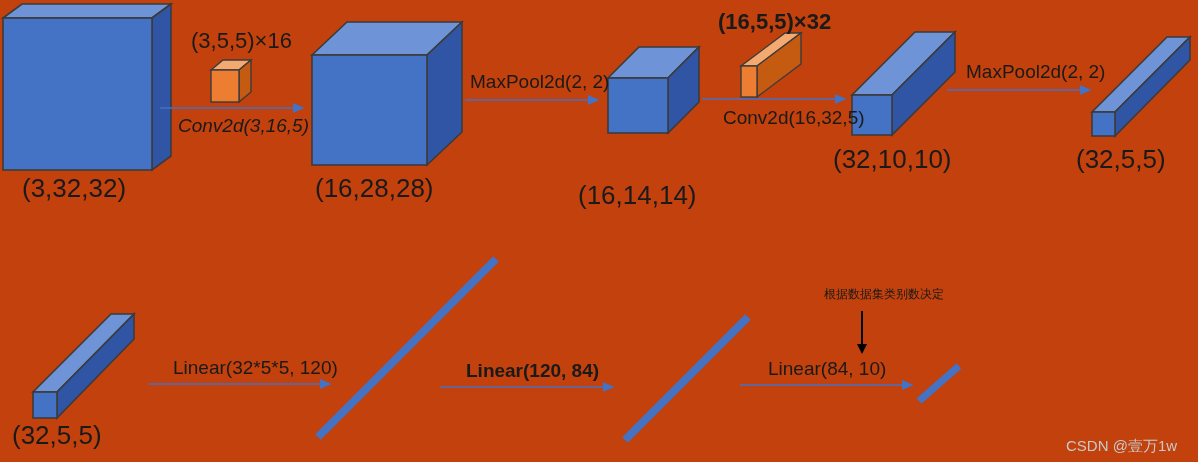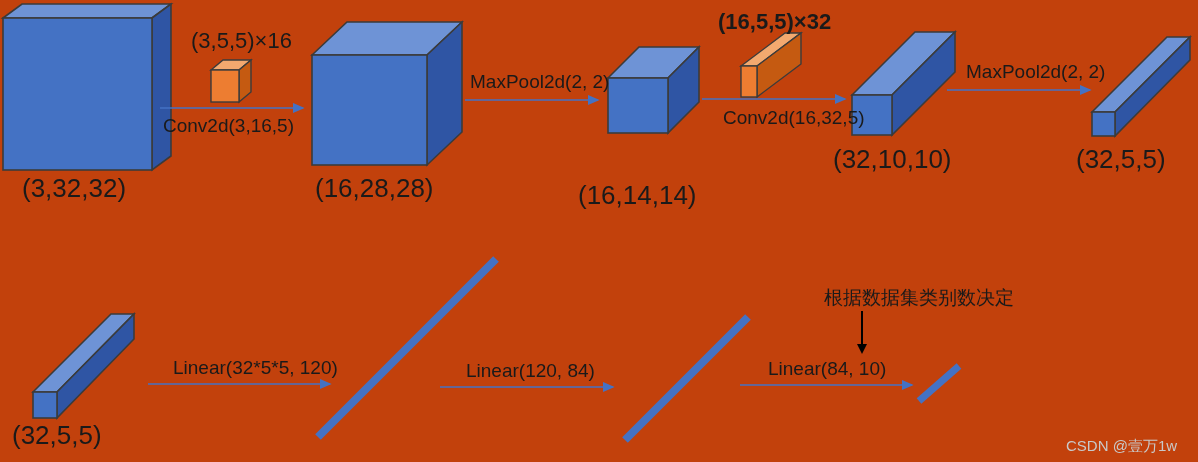--- a/index.html
+++ b/index.html
@@ -27,21 +27,21 @@
   .lbl {
     position: absolute;
     color: #1a1a1a;
     font-family: "Liberation Sans", sans-serif;
     white-space: nowrap;
     line-height: 1;
   }
   .shape-label { font-size: 26px; }
   .op-label    { font-size: 19px; }
   .kernel-label{ font-size: 22px; }
-  .note-label  { font-size: 19px; }
+  .note-label  { font-size: 12px; }
   .watermark {
     font-size: 15px;
     color: #c9c9c9;
   }
 </style>
 </head>
 <body>
 
 <div id="canvas">
 
@@ -122,34 +122,34 @@
     <line x1="740" y1="385" x2="912" y2="385" stroke="#4472C4" stroke-width="1.7" marker-end="url(#arrowhead)"></line>
 
     <line x1="919" y1="401" x2="959" y2="366" stroke="#4472C4" stroke-width="7" stroke-linecap="butt"></line>
 
     <line x1="862" y1="311" x2="862" y2="352" stroke="#000000" stroke-width="2" marker-end="url(#arrowheadblack)"></line>
   </svg>
 
   <div class="lbl kernel-label" style="left:191px; top:30px;">(3,5,5)×16</div>
   <div class="lbl kernel-label" style="left:718px; top:11px;font-weight:bold;">(16,5,5)×32</div>
 
-  <div class="lbl op-label" style="left:163px; top:116px;">Conv2d(3,16,5)</div>
+  <div class="lbl op-label" style="left:178px; top:116px;font-style:italic;">Conv2d(3,16,5)</div>
   <div class="lbl op-label" style="left:470px; top:72px;">MaxPool2d(2, 2)</div>
   <div class="lbl op-label" style="left:723px; top:108px;">Conv2d(16,32,5)</div>
   <div class="lbl op-label" style="left:966px; top:62px;">MaxPool2d(2, 2)</div>
 
   <div class="lbl shape-label" style="left:22px; top:175px;">(3,32,32)</div>
   <div class="lbl shape-label" style="left:315px; top:175px;">(16,28,28)</div>
   <div class="lbl shape-label" style="left:578px; top:146px;margin-top:36px;">(16,14,14)</div>
   <div class="lbl shape-label" style="left:833px; top:146px;">(32,10,10)</div>
   <div class="lbl shape-label" style="left:1076px; top:146px;">(32,5,5)</div>
 
   <div class="lbl shape-label" style="left:12px; top:422px;">(32,5,5)</div>
 
   <div class="lbl op-label" style="left:155px; top:358px;margin-left:18px;">Linear(32*5*5, 120)</div>
-  <div class="lbl op-label" style="left:466px; top:361px;">Linear(120, 84)</div>
+  <div class="lbl op-label" style="left:466px; top:361px;font-weight:bold;">Linear(120, 84)</div>
   <div class="lbl op-label" style="left:756px; top:359px;margin-left:12px;">Linear(84, 10)</div>
 
   <div class="lbl note-label" style="left:824px; top:288px;">根据数据集类别数决定</div>
 
   <div class="lbl watermark" style="left:1066px; top:438px;">CSDN @壹万1w</div>
 
 </div>
 
 </body></html>

